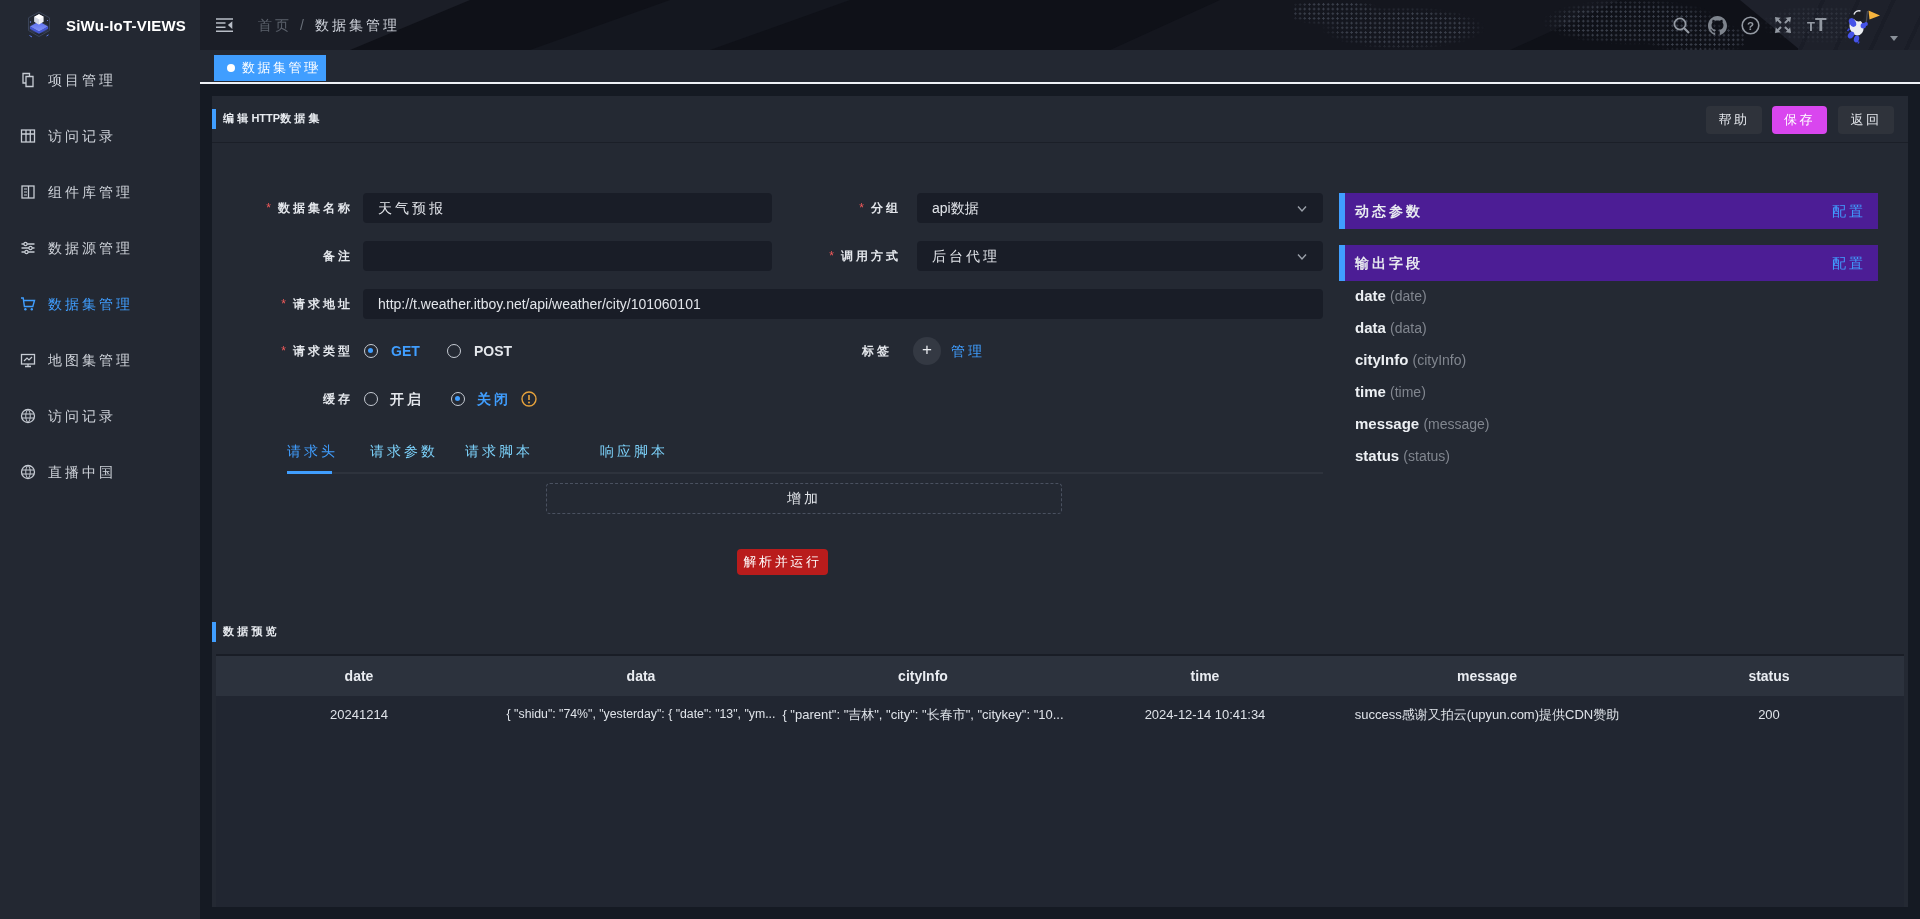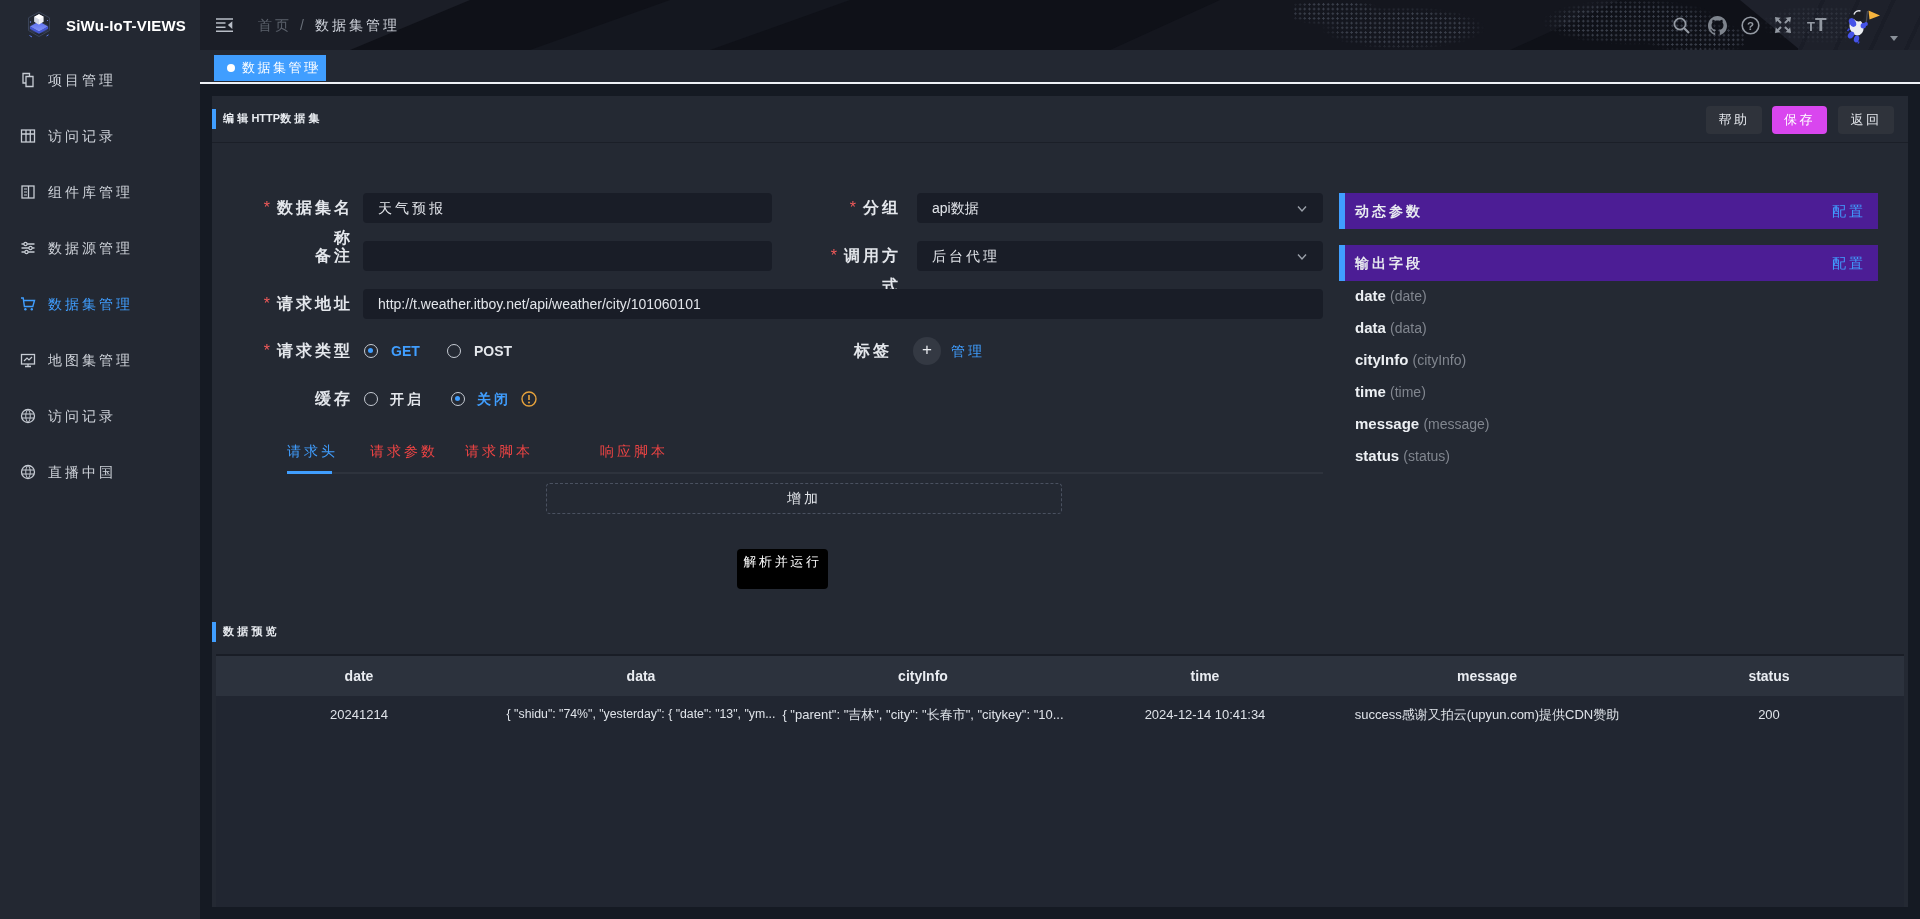--- a/index.html
+++ b/index.html
@@ -37,41 +37,41 @@
 #tab1 .tx{position:absolute;left:28px;top:0;line-height:26px;}
 #tab1 .x{position:absolute;right:7px;top:0;line-height:26px;font-size:12px;color:#e8f2ff;}
 #tabline{position:absolute;left:200px;top:82px;width:1720px;height:2px;background:#eef1f6;}
 
 #panel{position:absolute;left:212px;top:96px;width:1696px;height:811px;background:#242933;}
 .bluebar{position:absolute;width:4px;height:20px;background:#409eff;}
 .sect-title{position:absolute;font-size:11px;font-weight:bold;color:#e8ebf0;}
 .btn{position:absolute;top:10px;height:28px;border-radius:4px;font-size:13px;color:#e3e6eb;text-align:center;line-height:28px;background:#2f333b;}
 .btn.blue{background:#d946ef;color:#fff;}
 #sep1{position:absolute;left:0;top:46px;width:1696px;height:1px;background:#1b1f28;}
-.lab{position:absolute;font-size:16px;font-weight:bold;color:#e4e7ec;text-align:right;line-height:30px;padding-left:48px;}
+.lab{position:absolute;font-size:12px;font-weight:bold;color:#e4e7ec;text-align:right;line-height:30px;padding-left:48px;}
 .lab .req{color:#f25a5a;margin-right:4px;font-weight:normal;}
 .ipt{position:absolute;height:30px;background:#191d27;border-radius:4px;font-size:14px;color:#e2e5ea;line-height:30px;padding-left:15px;}
 .chev{position:absolute;width:10px;height:10px;}
 .radio{position:absolute;width:14px;height:14px;border-radius:50%;border:1.5px solid #c6cbd3;background:transparent;}
 .radio.sel::after{content:"";position:absolute;left:3.2px;top:3.2px;width:5px;height:5px;border-radius:50%;background:#409eff;}
 .rlab{position:absolute;font-size:14px;font-weight:bold;line-height:30px;color:#e4e7ec;}
 .rlab.blue{color:#409eff;}
 
 .rhdr{position:absolute;left:1127px;width:539px;height:36px;background:#4c1d95;border-left:6px solid #409eff;}
 .rhdr .t{position:absolute;left:10px;top:0;line-height:36px;font-size:14px;font-weight:bold;color:#e8ebf0;}
 .rhdr .cfg{position:absolute;right:12px;top:0;line-height:36px;font-size:14px;color:#409eff;}
 .fld{position:absolute;left:1143px;height:32px;line-height:32px;font-size:15px;font-weight:bold;color:#eceff3;}
 .fld span{font-size:14px;font-weight:normal;color:#81868f;}
 
-.ftab{position:absolute;top:347px;font-size:14px;color:#ef4444;}
+.ftab{position:absolute;top:347px;font-size:14px;color:#7dd3fc;}
 .ftab.on{color:#409eff;}
 #ftabline{position:absolute;left:75px;top:376px;width:1036px;height:2px;background:#2e333d;}
 #ftabon{position:absolute;left:75px;top:375px;width:45px;height:3px;background:#409eff;}
 #addbtn{position:absolute;left:334px;top:387px;width:516px;height:31px;border:1px dashed #4a5160;border-radius:4px;text-align:center;line-height:29px;font-size:14px;color:#e2e5ea;}
-#runbtn{position:absolute;left:525px;top:453px;width:91px;height:40px;background:#000000;border-radius:4px;text-align:center;line-height:26px;font-size:13px;color:#fff;}
+#runbtn{position:absolute;left:525px;top:453px;width:91px;height:26px;background:#b91c1c;border-radius:4px;text-align:center;line-height:26px;font-size:13px;color:#fff;}
 
 #thead-border{position:absolute;left:4px;top:558px;width:1688px;height:2px;background:#191d26;}
 #thead{position:absolute;left:4px;top:560px;width:1688px;height:40px;background:#2c323d;}
 #thead .c{position:absolute;top:0;width:282px;line-height:40px;text-align:center;font-size:14px;font-weight:bold;color:#e9ecf1;}
 #tbody{position:absolute;left:4px;top:600px;width:1688px;height:211px;background:#212631;}
 #trow .c{position:absolute;top:0;width:282px;line-height:37px;text-align:center;font-size:13px;color:#dfe3e9;white-space:nowrap;overflow:hidden;}
 .nav .t{letter-spacing:3px;}
 #crumb span{letter-spacing:3px;}
 #tab1 .tx{letter-spacing:2.5px;}
 .lab{letter-spacing:3px;}

